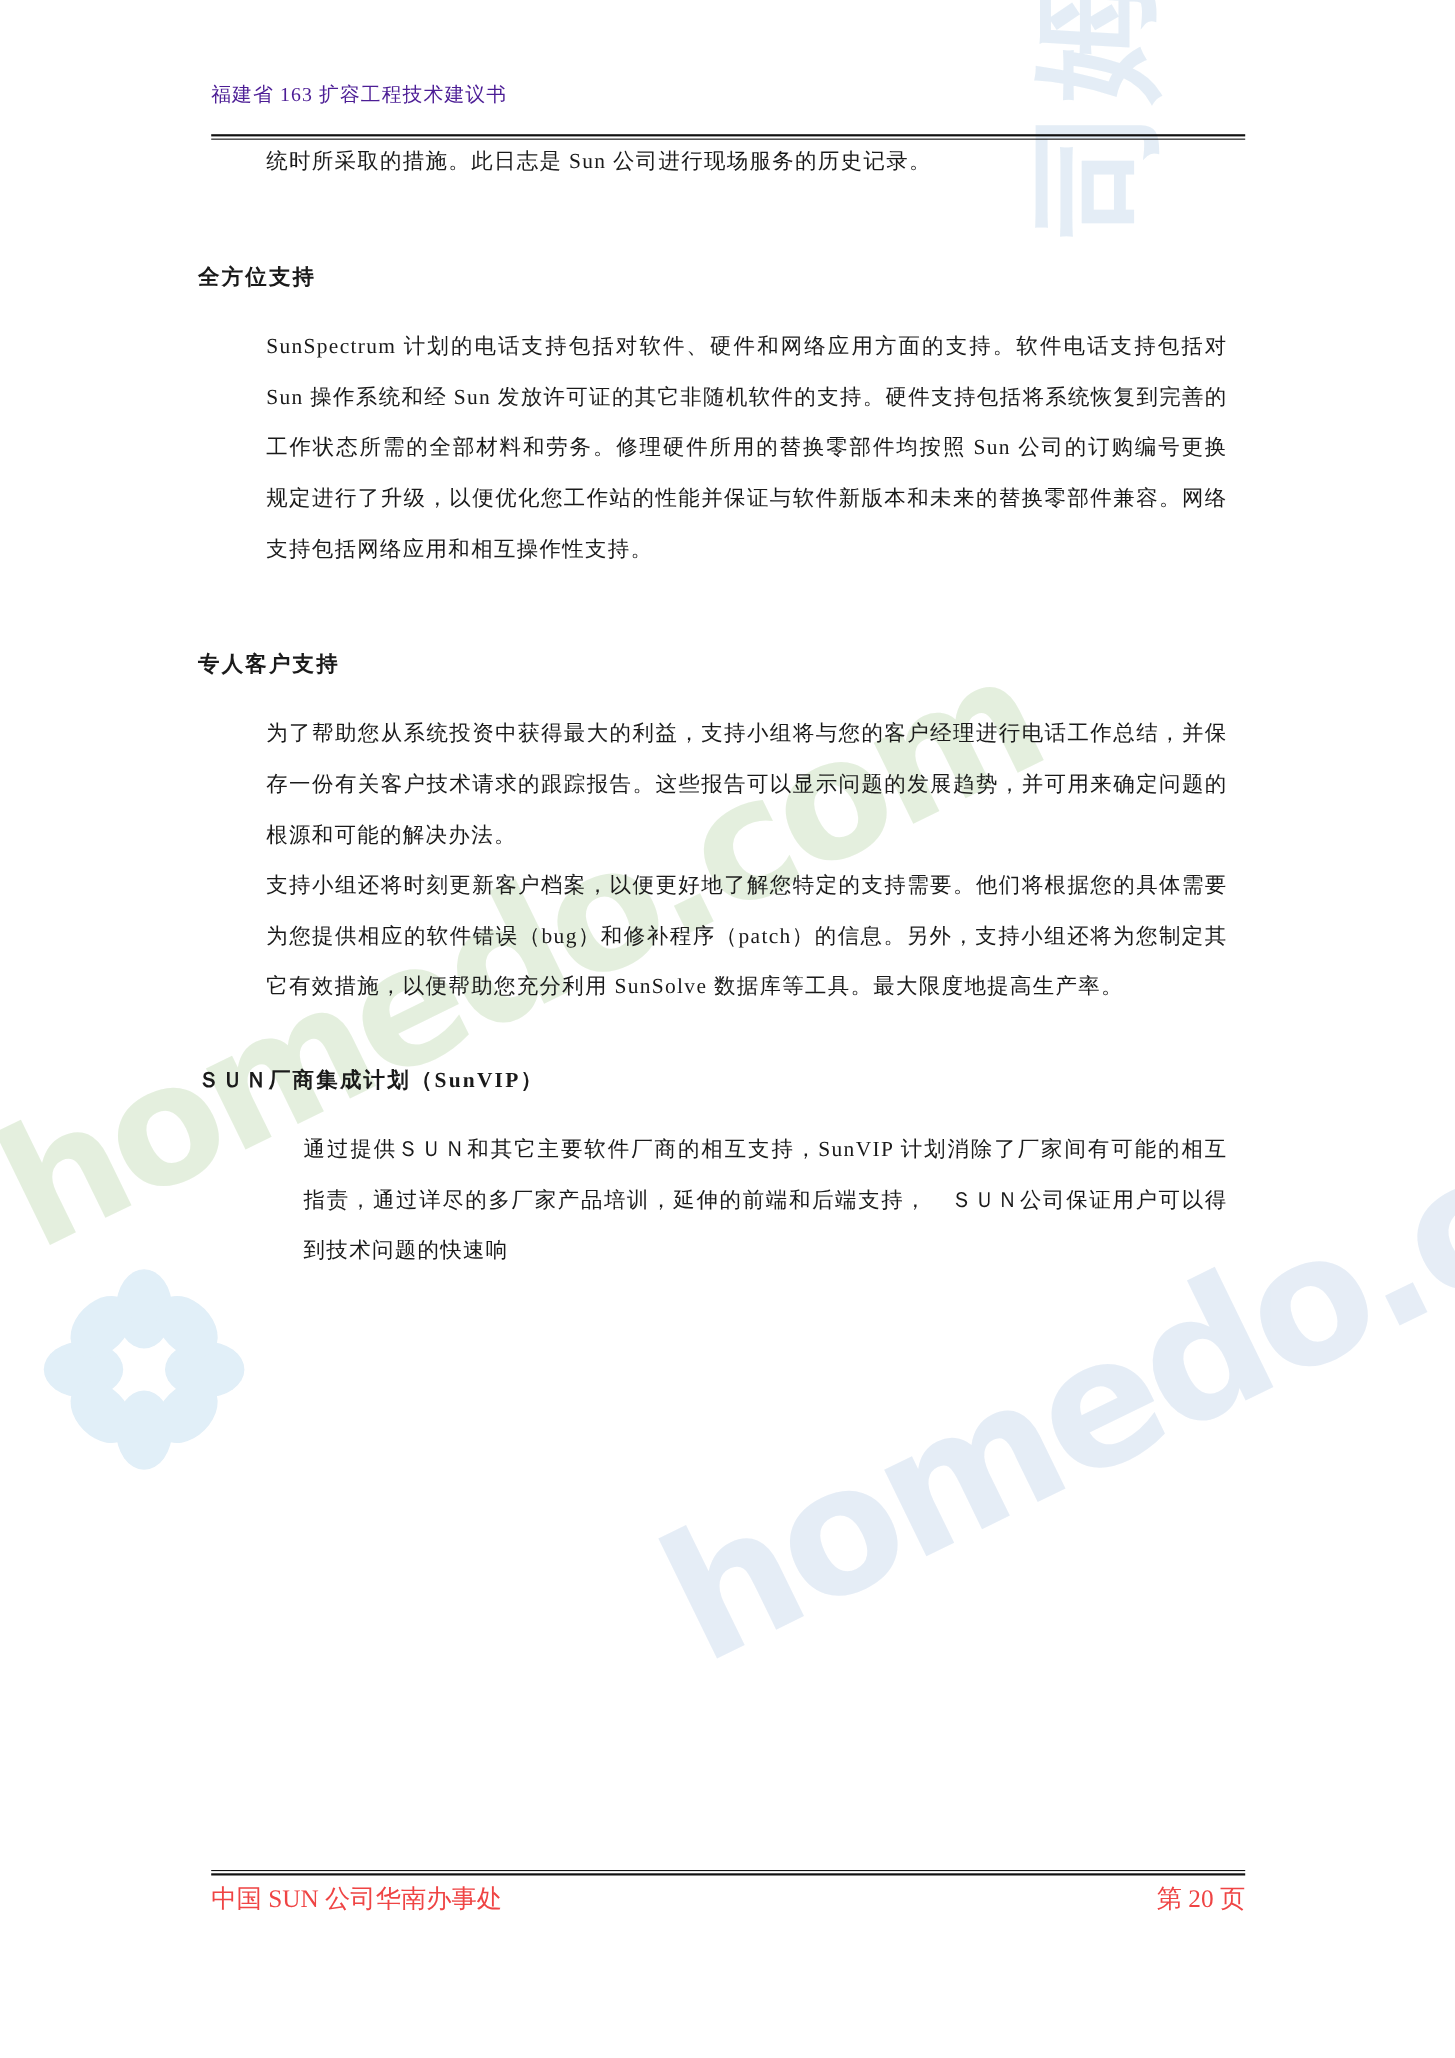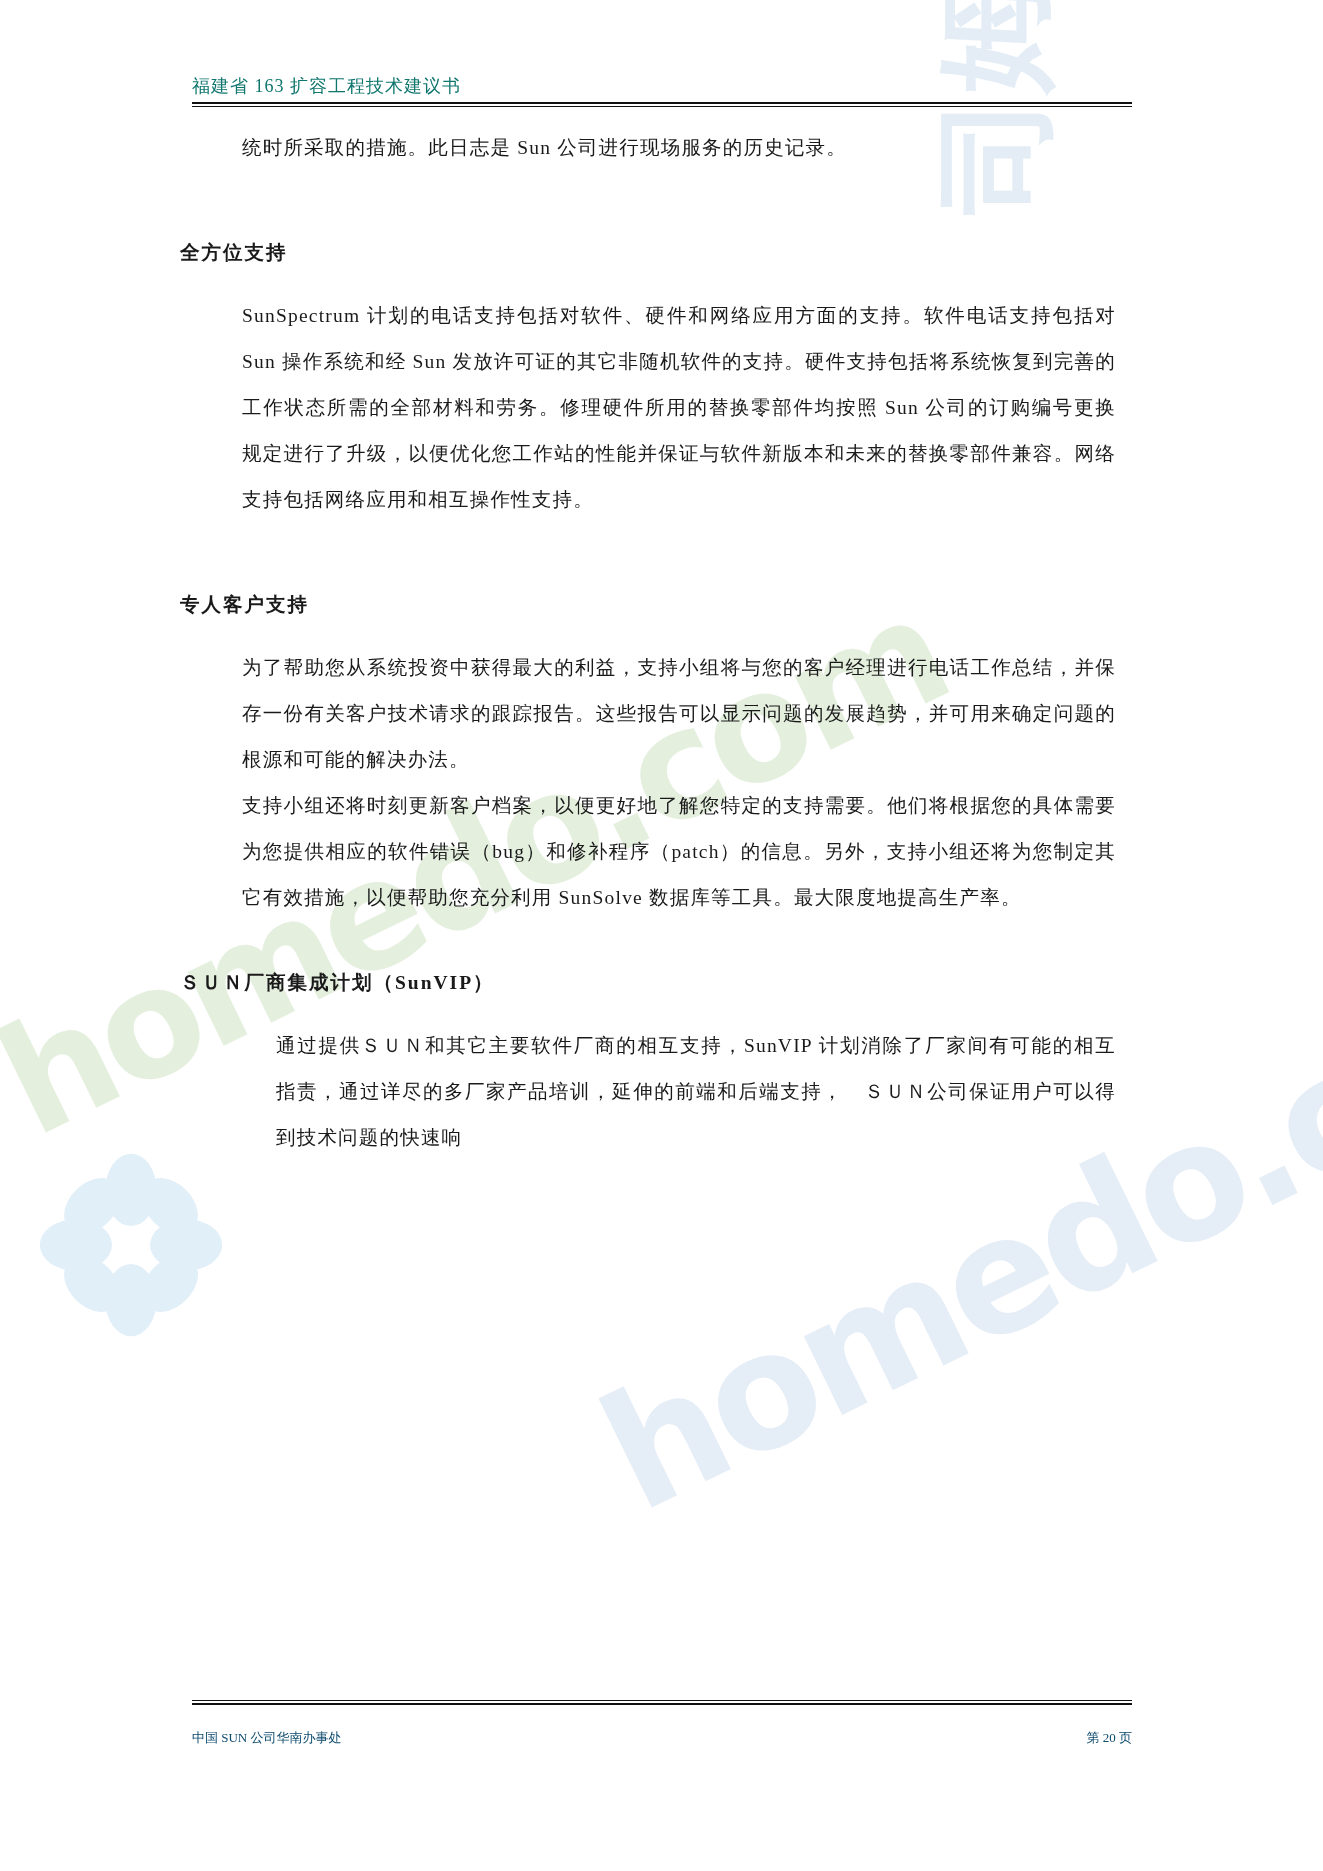--- a/index.html
+++ b/index.html
@@ -73,44 +73,44 @@
   .header {
     position: absolute;
     left: 192px;
     top: 74px;
     width: 940px;
     z-index: 2;
   }
   .header-title {
     font-size: 18px;
     letter-spacing: 1px;
-    padding-bottom: 4px;
-    color: #0f766e;
+    padding-bottom: 24px;
+    color: #4c1d95;
   }
   .rule-thick {
     border-bottom: 2px solid #111;
   }
   .rule-thin {
     border-bottom: 1px solid #111;
   }
 
   .footer {
     position: absolute;
     left: 192px;
     top: 1700px;
     width: 940px;
     z-index: 2;
   }
   .footer-row {
     display: flex;
     justify-content: space-between;
     align-items: baseline;
-    font-size: 13px;
-    padding-top: 24px;
-    color: #0c4a6e;
+    font-size: 23px;
+    padding-top: 6px;
+    color: #ef4444;
   }
 
   
   .content {
     position: absolute;
     left: 176px;
     top: 125px;
     width: 940px;
     z-index: 2;
   }

